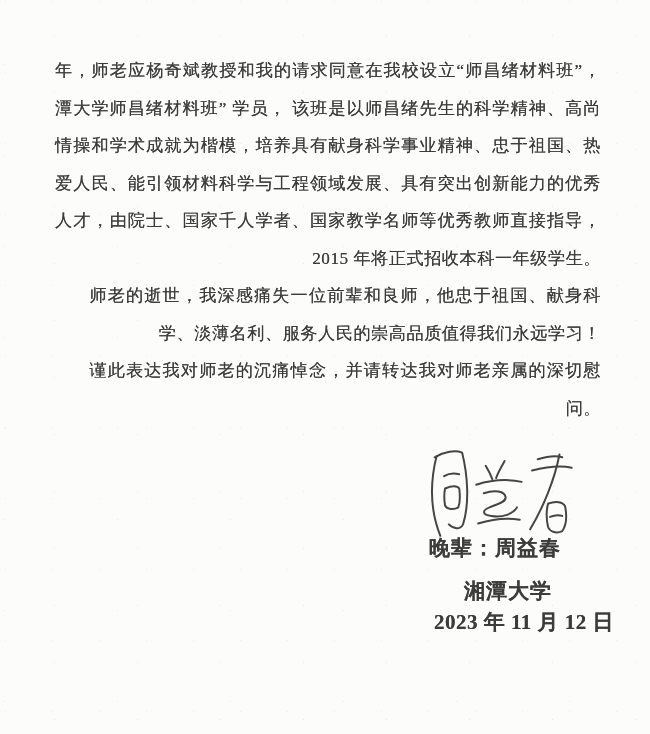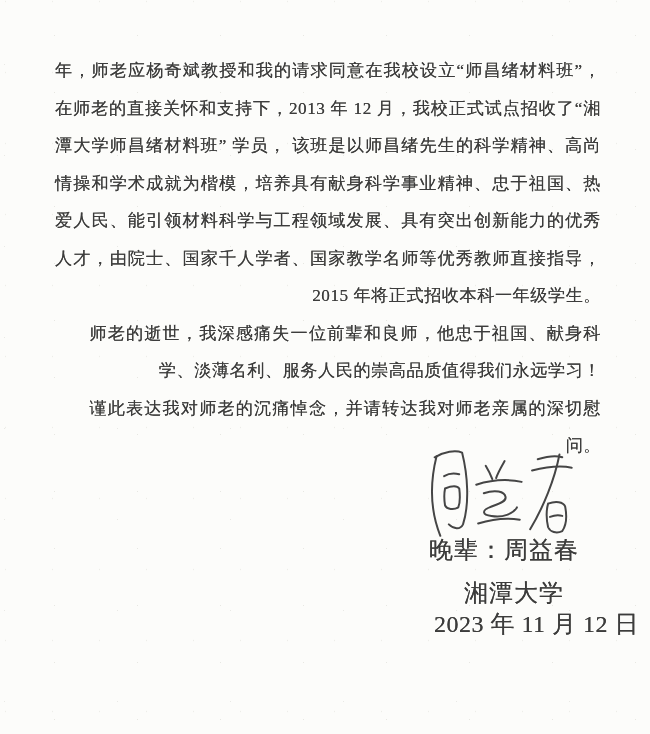--- a/index.html
+++ b/index.html
@@ -60,37 +60,37 @@
     top: 445px;
     width: 170px;
     height: 104px;
   }
   .signature-wrap svg {
     width: 100%;
     height: 100%;
   }
   .closing-line {
     position: absolute;
-    font-size: 24px;
+    font-size: 21px;
     letter-spacing: 1px;
     text-shadow: 0 0 0.4px #555550;
     white-space: pre;
+    font-weight: bold;
   }
   .closing-signer      { left: 429px; top: 534px; }
   .closing-institution { left: 464px; top: 571px; margin-top: 6px; }
   .closing-date        { left: 434px; top: 608px; letter-spacing: 0.5px; }
 </style>
 </head>
 <body>
 
 <div class="page">
 
   <div class="letter-body">
     <div class="ln fill">年，师老应杨奇斌教授和我的请求同意在我校设立“师昌绪材料班”，</div>
-    <div class="ln fill">在师老的直接关怀和支持下，2013 年 12 月，我校正式试点招收了“湘</div>
     <div class="ln fill">潭大学师昌绪材料班” 学员， 该班是以师昌绪先生的科学精神、高尚</div>
     <div class="ln fill">情操和学术成就为楷模，培养具有献身科学事业精神、忠于祖国、热</div>
     <div class="ln fill">爱人民、能引领材料科学与工程领域发展、具有突出创新能力的优秀</div>
     <div class="ln fill">人才，由院士、国家千人学者、国家教学名师等优秀教师直接指导，</div>
     <div class="ln">2015 年将正式招收本科一年级学生。</div>
     <div class="ln fill indent">师老的逝世，我深感痛失一位前辈和良师，他忠于祖国、献身科</div>
     <div class="ln">学、淡薄名利、服务人民的崇高品质值得我们永远学习！</div>
     <div class="ln fill indent">谨此表达我对师老的沉痛悼念，并请转达我对师老亲属的深切慰</div>
     <div class="ln">问。</div>
   </div>

